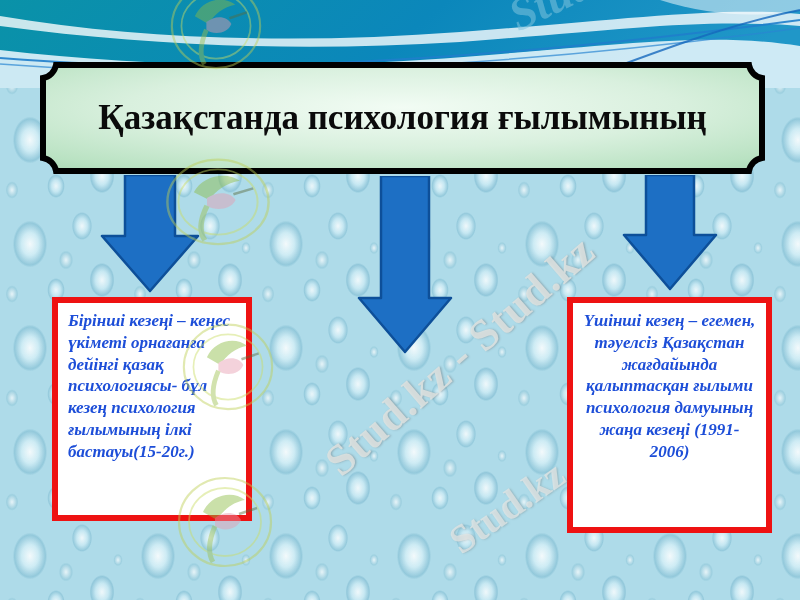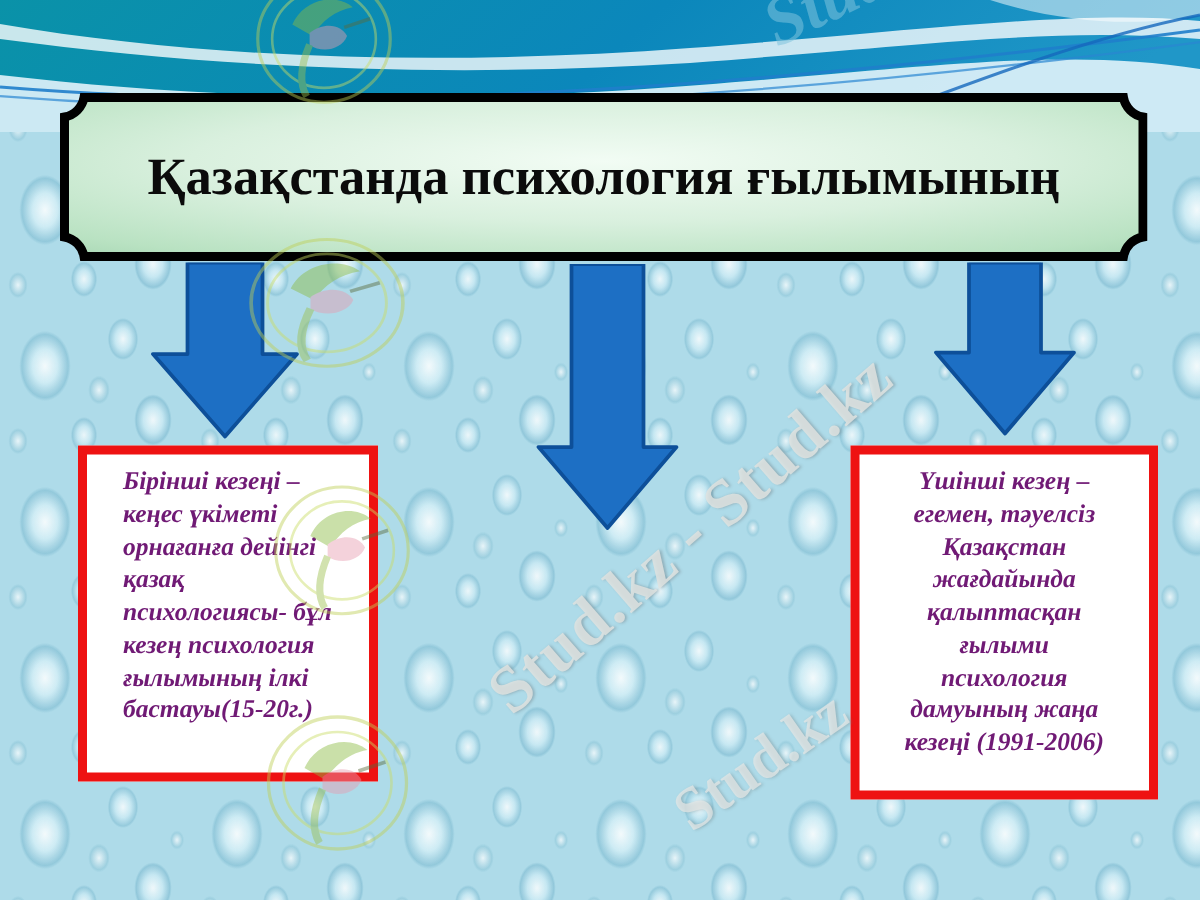--- a/index.html
+++ b/index.html
@@ -22,21 +22,21 @@
   .plaque svg{position:absolute;left:0;top:0;}
   .title-text{
     position:absolute;left:0;top:0;width:100%;height:100%;
     display:flex;flex-direction:column;justify-content:center;align-items:center;
     font-size:35px;font-weight:700;color:#0b0b0b;line-height:1.3;text-align:center;
   }
   .arrow{position:absolute;z-index:2;}
   .stage-box{
     position:absolute;z-index:4;box-sizing:border-box;
     background:#ffffff;border:6px solid #ee1212;
-    padding:7px 24px;color:#701a75;
+    padding:7px 10px;color:#1d4ed8;
     font-weight:700;font-style:italic;font-size:17px;line-height:1.28;
   }
   .box-first{left:52px;top:297px;width:200px;height:224px;}
   .box-second{left:303px;top:357px;width:208px;height:170px;}
   .box-third{left:567px;top:297px;width:205px;height:236px;text-align:center;}
   .wm-layer{position:absolute;left:0;top:0;width:800px;height:600px;z-index:9;pointer-events:none;}
   .wm-text{position:absolute;white-space:nowrap;font-weight:700;}
   .wm-title{
     left:500px;top:-6px;transform:rotate(-26deg);transform-origin:left top;
     font-style:italic;font-size:46px;color:rgba(125,195,220,.55);

